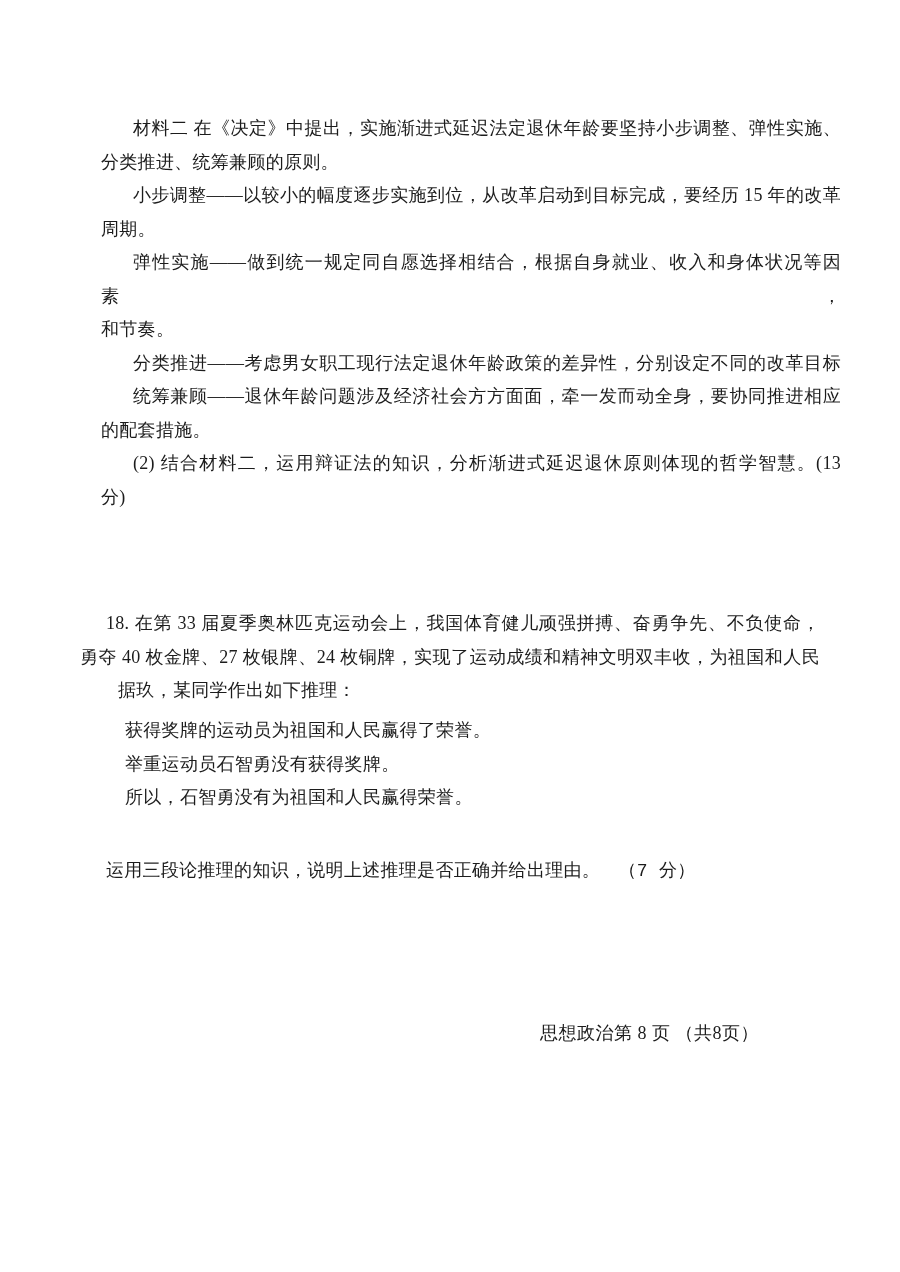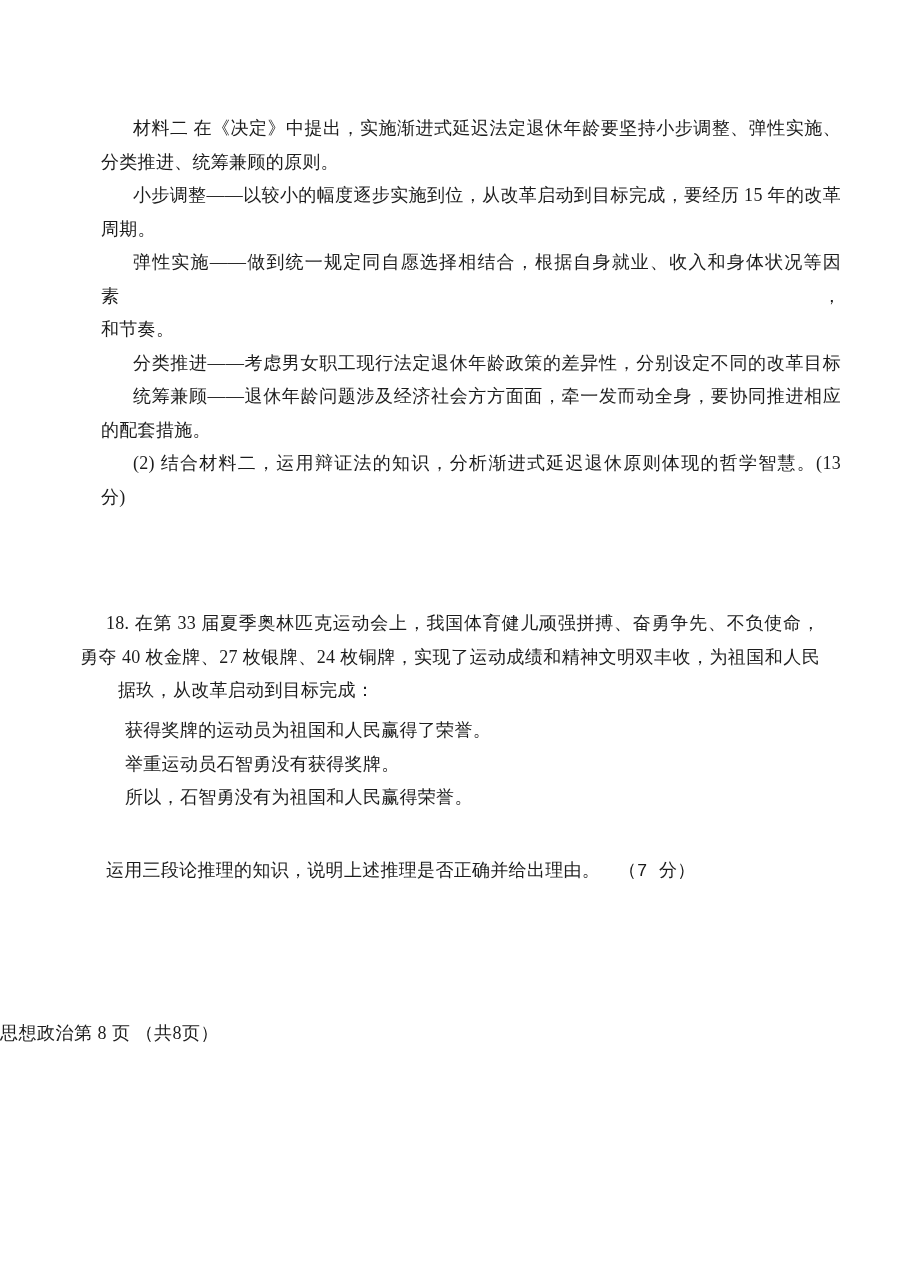--- a/index.html
+++ b/index.html
@@ -42,21 +42,21 @@
   #sec-material  { top: 112px; margin-left: 21px; }
   #sec-q18       { top: 607px; }
   #sec-syllogism { top: 714px; }
   #sec-task      { top: 855px; font-family: Liberation Mono, monospace; }
 
   .footer {
     position: absolute;
     top: 1017px;
     left: 0;
     width: 759px;
-    text-align: left;
+    text-align: right;
     font-size: 18px;
     line-height: 33.5px;
     letter-spacing: 0.5px;
   }
 </style>
 </head>
 <body>
 
 <div class="page">
 
@@ -70,21 +70,21 @@
     <div class="line j ind-p">分类推进——考虑男女职工现行法定退休年龄政策的差异性，分别设定不同的改革目标</div>
     <div class="line j ind-p">统筹兼顾——退休年龄问题涉及经济社会方方面面，牵一发而动全身，要协同推进相应</div>
     <div class="line">的配套措施。</div>
     <div class="line j ind-p">(2) 结合材料二，运用辩证法的知识，分析渐进式延迟退休原则体现的哲学智慧。(13</div>
     <div class="line">分)</div>
   </div>
 
   <div class="textblock" id="sec-q18">
     <div class="line j ind-q">18. 在第 33 届夏季奥林匹克运动会上，我国体育健儿顽强拼搏、奋勇争先、不负使命，</div>
     <div class="line j">勇夺 40 枚金牌、27 枚银牌、24 枚铜牌，实现了运动成绩和精神文明双丰收，为祖国和人民</div>
-    <div class="line ind-r">据玖，从改革启动到目标完成：</div>
+    <div class="line ind-r">据玖，某同学作出如下推理：</div>
   </div>
 
   <div class="textblock" id="sec-syllogism">
     <div class="line ind-s">获得奖牌的运动员为祖国和人民赢得了荣誉。</div>
     <div class="line ind-s">举重运动员石智勇没有获得奖牌。</div>
     <div class="line ind-s">所以，石智勇没有为祖国和人民赢得荣誉。</div>
   </div>
 
   <div class="textblock" id="sec-task">
     <div class="line ind-q">运用三段论推理的知识，说明上述推理是否正确并给出理由。　（7 分）</div>

